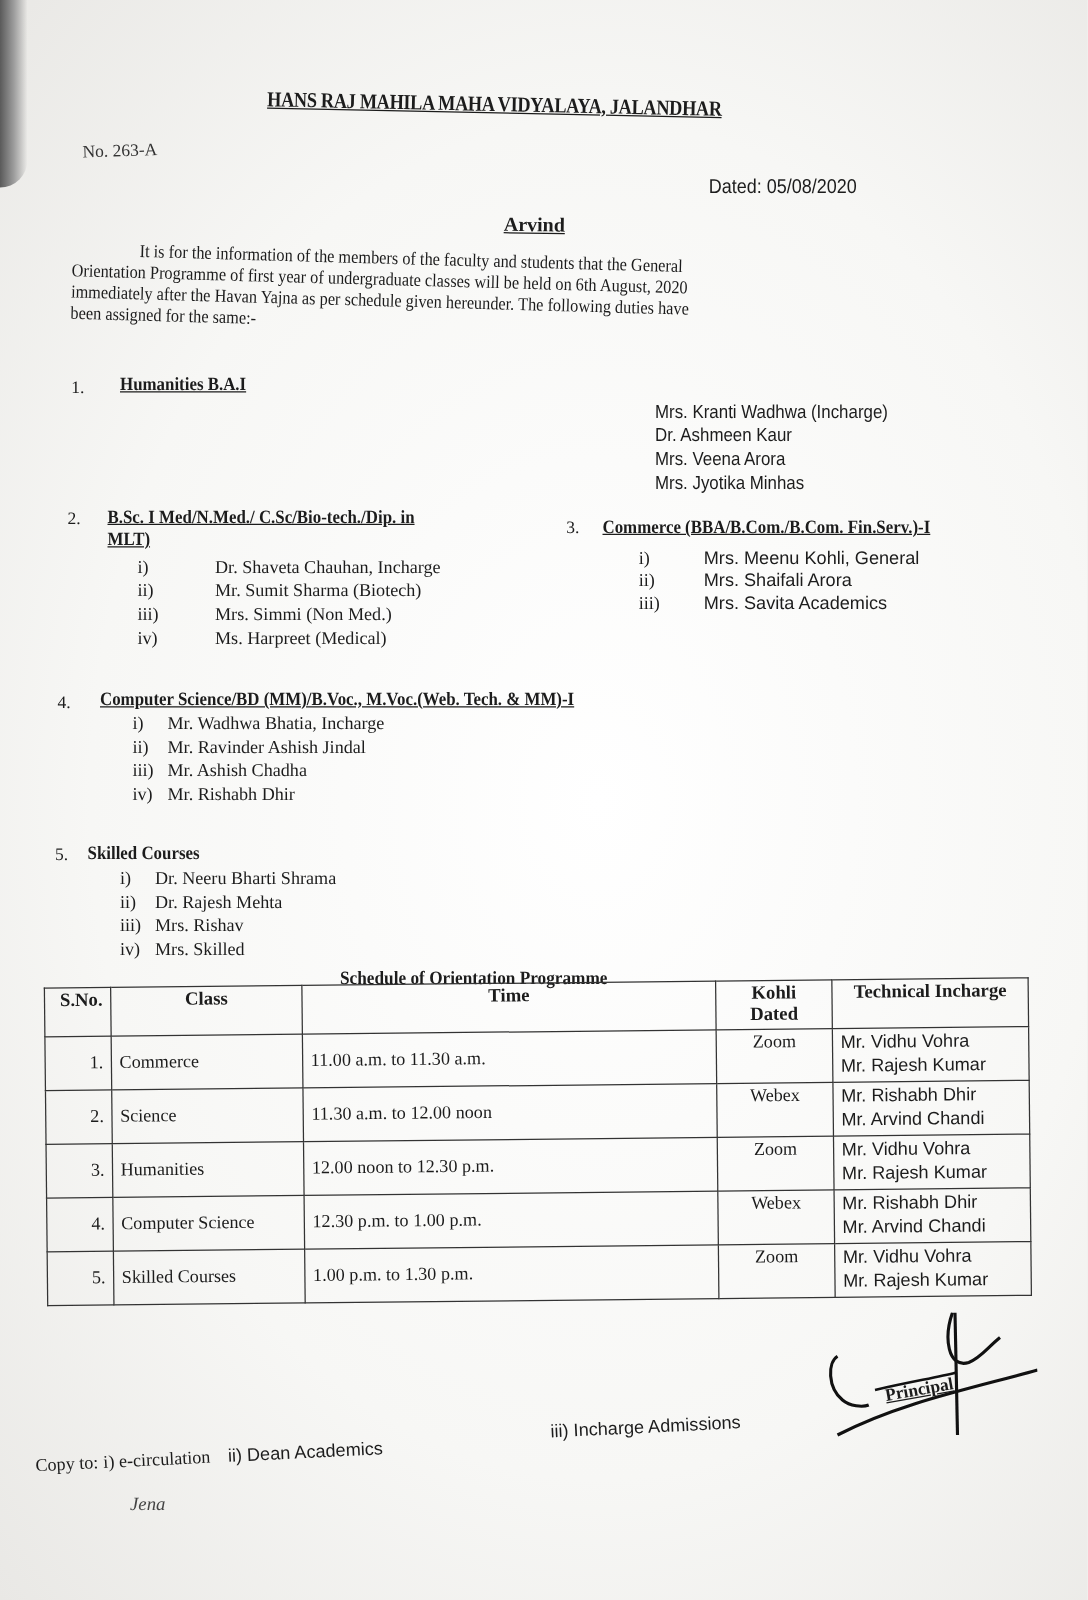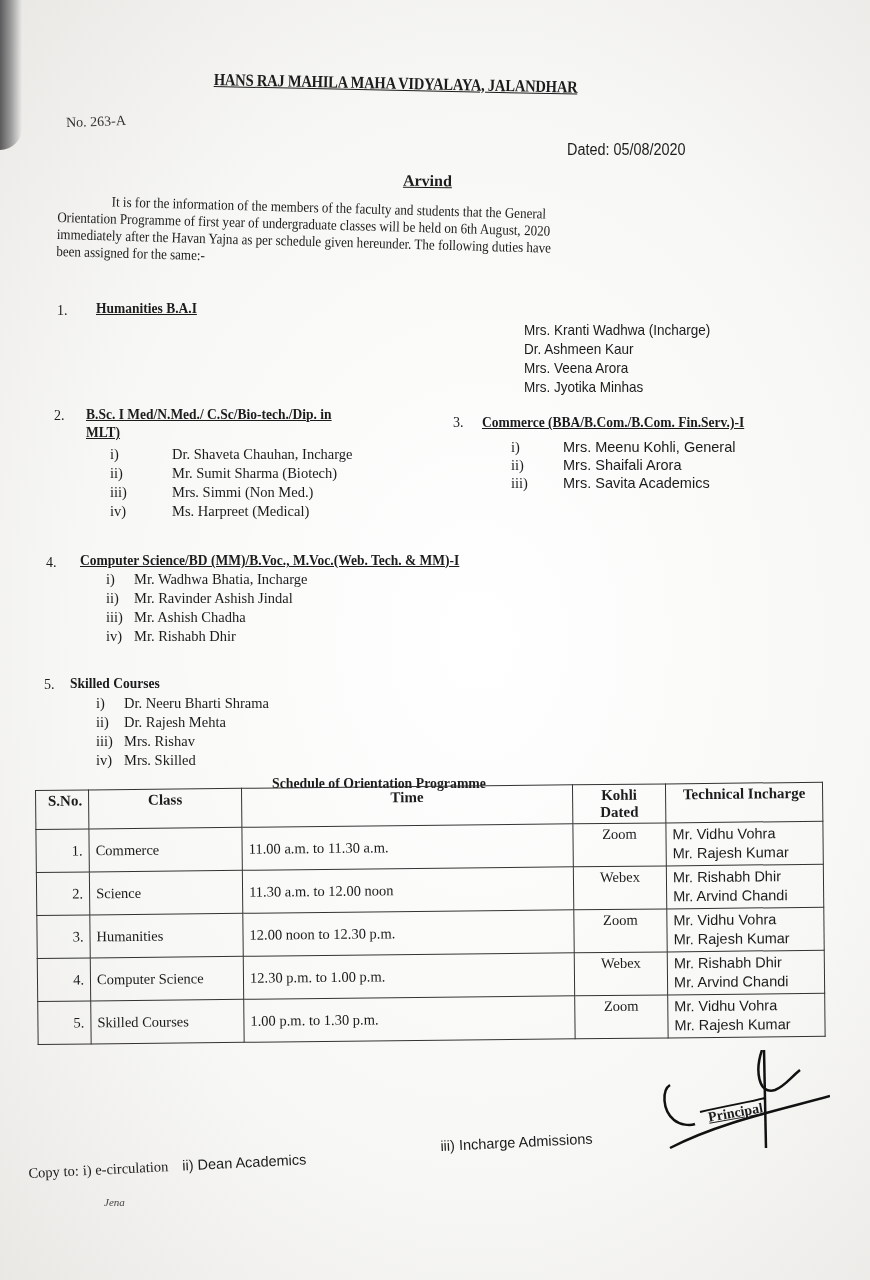--- a/index.html
+++ b/index.html
@@ -52,21 +52,21 @@
   table.sched td.cls { width: 140px; vertical-align: middle; font-family:"Liberation Serif", serif; }
   table.sched td.time { width: 318px; font-family:"Liberation Serif", serif; vertical-align: middle; }
   table.sched td.mode { width: 80px; text-align: center; font-family:"Liberation Serif", serif; }
   table.sched td.tech { line-height: 19px; font-family: "Liberation Sans", sans-serif; font-size: 14.5px; }
   table.sched tr.body-row { height: 41px; }
   .principal { left: 708px; top: 1105px; font-weight: bold; font-size: 14px; font-family: "Liberation Serif", serif; text-decoration: underline; transform: rotate(-10deg); }
   .sig { position: absolute; left: 640px; top: 1050px; }
   .copy { left: 28px; top: 1165px; font-size: 14.5px; transform: rotate(-2.8deg); transform-origin: left top; font-family: "Liberation Serif", serif; }
   .copy span { margin-right: 14px; }
   .copy3 { left: 440px; top: 1138px; font-size: 14.5px; transform: rotate(-2.8deg); transform-origin:left top; font-family: "Liberation Sans", sans-serif; }
-  .init { left: 104px; top: 1196px; font-size: 11px; font-style: italic; color: #444; font-family: "Liberation Serif", serif; }
+  .init { left: 104px; top: 1196px; font-size: 15px; font-style: italic; color: #444; font-family: "Liberation Serif", serif; }
 </style>
 </head>
 <body>
 
 <div class="page">
   <div class="left-shadow"></div>
 
   <div class="abs college">HANS RAJ MAHILA MAHA VIDYALAYA, JALANDHAR</div>
   <div class="abs ref-no">No. 263-A</div>
   <div class="abs dated">Dated: 05/08/2020</div>

